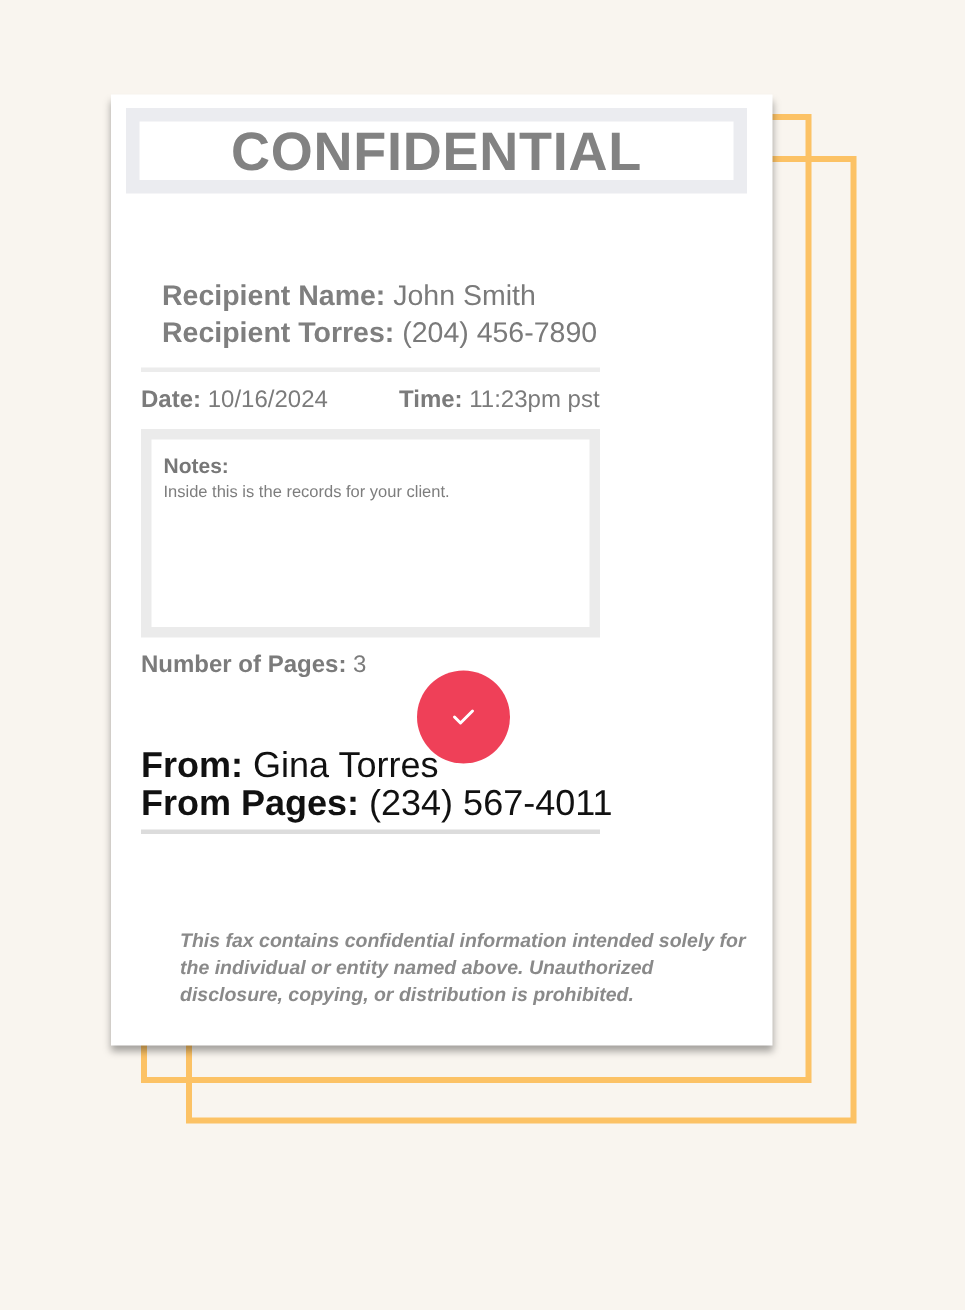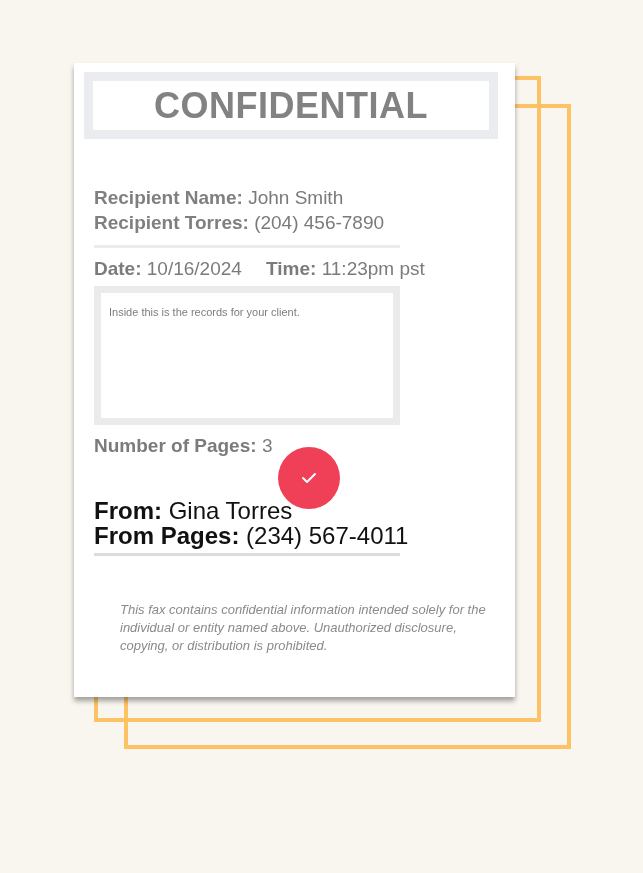--- a/index.html
+++ b/index.html
@@ -10,49 +10,49 @@
   }
   .frame { position:absolute; border:4px solid #fcc265; box-sizing:border-box; }
   .frame-back { left:124px; top:104px; width:447px; height:645px; }
   .frame-front { left:94px; top:76px; width:447px; height:646px; }
   .paper {
     position:absolute; left:74px; top:63px; width:441px; height:634px;
     background:#ffffff;
     box-shadow: 0 4px 5px rgba(0,0,0,0.35);
   }
   .header-box {
-    position:absolute; left:10px; top:9px; width:414px; height:67px;
+    position:absolute; left:10px; top:9px; width:414px; height:57px;
     box-sizing:border-box; border:9px solid #ebecf0; background:#fff;
     display:flex; align-items:center; justify-content:center;
   }
   .header-title {
     font-weight:bold; font-size:36px; color:#828282; letter-spacing:0.5px;
     line-height:1;
   }
   .row { position:absolute; left:20px; white-space:nowrap; }
   .lbl { font-weight:bold; }
-  .recip { font-size:19px; color:#7f7f7f; }
+  .recip { font-size:19px; color:#7f7f7f;margin-left:14px; }
   .recip .val { color:#7a7a7a; }
   .divider { position:absolute; left:20px; width:306px; height:3px; background:#ececec; }
-  .small { font-size:19px; color:#7b7b7b; }
+  .small { font-size:16px; color:#7b7b7b; }
   .notes-box {
     position:absolute; left:20px; top:223px; width:306px; height:139px;
     box-sizing:border-box; border:7px solid #ebebeb; padding:9px 8px;
   }
   .notes-label { font-weight:bold; font-size:14px; color:#777; }
   .notes-text { font-size:11px; color:#7d7d7d; line-height:21px; width:220px; }
   .from { font-size:24px; color:#111; }
   .check-btn {
     position:absolute; left:204px; top:384px; width:62px; height:62px;
     border-radius:50%; background:#ef4058;
     display:flex; align-items:center; justify-content:center;
   }
   .disclaimer {
-    position:absolute; left:46px; top:538px; width:380px;
-    font-size:13px; font-style:italic; font-weight:normal; color:#8a8a8a; line-height:18px;
+    position:absolute; left:46px; top:555px; width:380px;
+    font-size:13px; font-style:italic; font-weight:bold; color:#8a8a8a; line-height:18px;
   }
 </style>
 </head>
 <body>
 
 <div class="frame frame-back"></div>
 <div class="frame frame-front"></div>
 
 <div class="paper">
   <div class="header-box">
@@ -73,20 +73,21 @@
   <div class="row small" style="top:195px;">
     <span class="lbl">Date:</span>
     <span>10/16/2024</span>
   </div>
   <div class="row small" style="top:195px; left:192px;">
     <span class="lbl">Time:</span>
     <span>11:23pm pst</span>
   </div>
 
   <div class="notes-box">
+    <div class="notes-label">Notes:</div>
     <div class="notes-text">Inside this is the records for your client.</div>
   </div>
 
   <div class="row small" style="top:372px;">
     <span class="lbl">Number of Pages:</span>
     <span>3</span>
   </div>
 
   <div class="check-btn">
     <svg width="16" height="12" viewBox="0 0 16 12">

